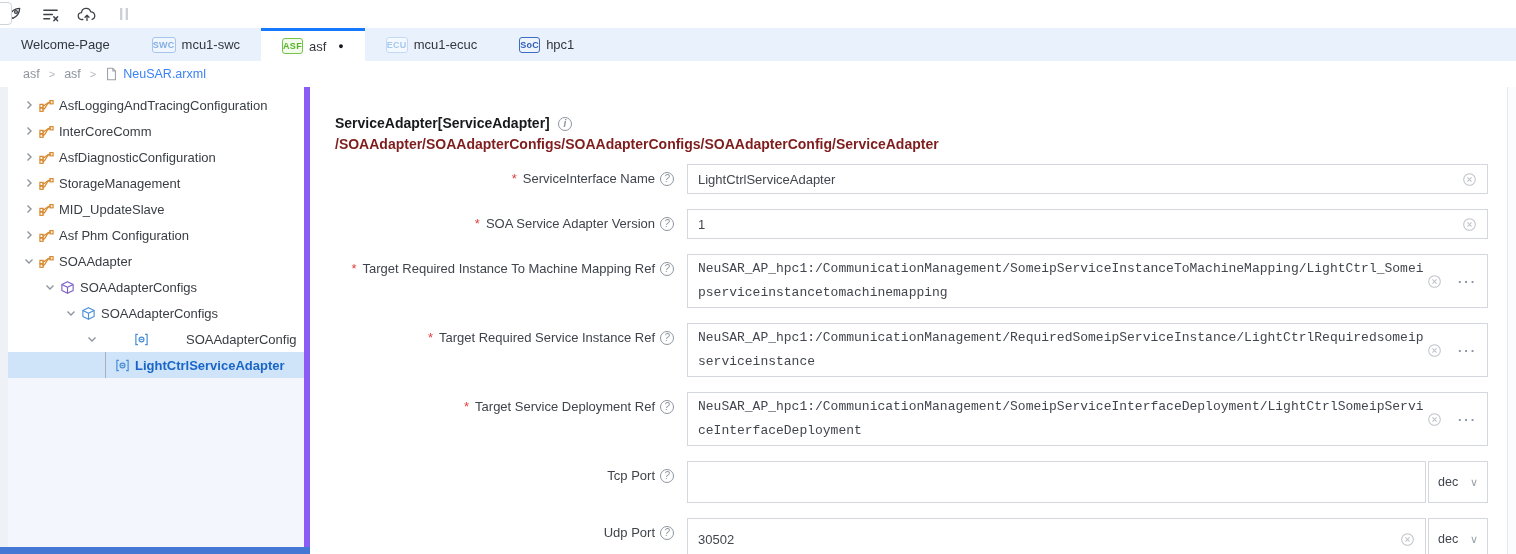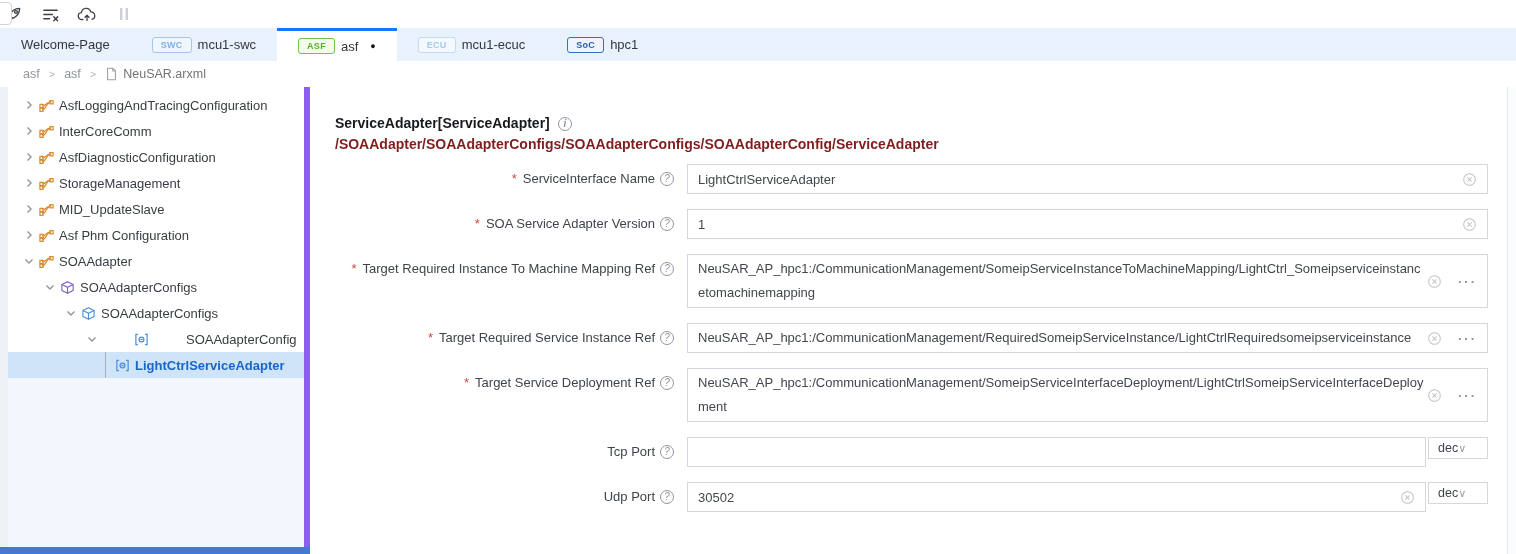--- a/index.html
+++ b/index.html
@@ -10,32 +10,32 @@
   
   .toolbar { position:absolute; left:0; top:0; width:1516px; height:28px; background:#fff; display:flex; align-items:center; }
   .edgebox { position:absolute; left:-10px; top:2px; width:22px; height:23px; border:1px solid #cfd3da; border-radius:4px; background:#fff; }
   .tbtn { width:26px; height:24px; display:flex; align-items:center; justify-content:center; margin-right:11px; cursor:pointer; }
   .tbtn:first-of-type { margin-left:52px; }
 
   
   .tabbar { position:absolute; left:0; top:28px; width:1516px; height:33px; background:#e9f1fc; display:flex; align-items:stretch; padding-left:0; }
   .tab { display:flex; align-items:center; padding:0 21px; font-size:13px; color:#33373d; cursor:pointer; }
   .tab.active { background:#fff; border-top:3px solid #1677ff; }
-  .badge { font-size:9px; font-weight:bold; padding:1px 8px; border-radius:3px; margin-right:6px; letter-spacing:.3px; line-height:12px; }
+  .badge { font-size:9px; font-weight:bold; padding:1px 0; border-radius:3px; margin-right:6px; letter-spacing:.3px; line-height:12px; }
   .badge.swc { color:#85aee3; border:1px solid #a6c5ee; background:#eff6fe; }
   .badge.asf { color:#55b32b; border:1px solid #74c44a; background:#f3fbec; }
   .badge.ecu { color:#a5c8ef; border:1px solid #c2daf5; background:#f4f9ff; }
   .badge.soc { color:#2e5cb8; border:1px solid #3c6cc4; background:#eef4fc; font-weight:bold; }
   .dot { font-size:9px; color:#14171c; margin-left:12px; line-height:9px; }
 
   
   .crumbs { position:absolute; left:0; top:61px; width:1516px; height:26px; background:#fff; display:flex; align-items:center; padding-left:23px; font-size:12.5px; color:#8f959e; gap:9px; }
   .crumbs .seg { cursor:pointer; }
   .crumbs .sep { color:#b3b8bf; font-size:11px; }
-  .crumbs .file { display:flex; align-items:center; gap:5px; color:#737373; }
+  .crumbs .file { display:flex; align-items:center; gap:5px; color:#3b82f6; }
 
   
   .gutter { position:absolute; left:0; top:87px; width:8px; height:467px; background:#eef1f5; }
   .sidebar { position:absolute; left:8px; top:87px; width:302px; height:467px; background:#f3f7fd; border-right:6px solid #8b5cf6; overflow:hidden; }
   .treewrap { background:#fff; padding-top:5px; }
   .trow { position:relative; height:26px; display:flex; align-items:center; font-size:13px; color:#383d44; cursor:pointer; white-space:nowrap; }
   .tw { width:15px; height:15px; display:flex; align-items:center; justify-content:center; flex:0 0 15px; }
   .tw.exp svg { transform:rotate(90deg); }
   .ticon { width:16px; height:15px; display:flex; align-items:center; justify-content:center; margin:0 5px 0 2px; flex:0 0 16px; }
   .trow.sel { background:#cfe3f9; }
@@ -48,26 +48,26 @@
   .main { position:absolute; left:310px; top:105px; width:1197px; height:467px; background:#fff; padding:8px 19px 0 25px; overflow:hidden; }
   .dtitle-row { display:flex; align-items:center; gap:8px; font-size:14px; font-weight:bold; color:#17191d; line-height:21px; }
   .dpath { font-size:14px; font-weight:bold; color:#7f1d1d; line-height:21px; margin-bottom:9px; }
   .circ { display:inline-flex; width:14px; height:14px; border:1px solid #8f959e; border-radius:50%; color:#8f959e; font-size:10px; align-items:center; justify-content:center; font-style:normal; line-height:1; cursor:pointer; flex:0 0 14px; }
   .frow { display:flex; align-items:flex-start; margin-bottom:15px; }
   .flabel { width:352px; flex:0 0 352px; text-align:right; padding-right:13px; font-size:13px; color:#3f444c; line-height:30px; display:flex; justify-content:flex-end; align-items:center; gap:5px; white-space:nowrap; }
   .req { color:#e0413c; margin-right:1px; }
   .fctrl { flex:1; display:flex; align-items:stretch; }
   .ibox { position:relative; flex:1; border:1px solid #d4d7dd; background:#fff; min-height:30px; display:flex; align-items:center; }
   .ibox input { border:none; outline:none; flex:1; height:28px; padding:0 10px; font-size:13px; color:#42464e; font-family:"Liberation Sans", sans-serif; background:transparent; }
-  .ibox .val { flex:1; padding:2px 60px 2px 10px; font-size:13px; color:#42464e; line-height:24px; word-break:break-all; }
+  .ibox .val { flex:1; padding:2px 60px 2px 10px; font-size:13px; color:#42464e; line-height:24px; word-break:break-all;font-family:Liberation Mono, monospace; }
   .ibox.ml { min-height:52px; align-items:center; }
   .iconsr { position:absolute; right:10px; top:0; bottom:0; display:flex; align-items:center; gap:16px; }
   .clearbtn { width:15px; height:15px; display:flex; cursor:pointer; }
   .dots { font-size:13px; font-weight:bold; color:#8a93a3; letter-spacing:2px; cursor:pointer; line-height:15px; }
-  .unitbox { width:60px; flex:0 0 60px; margin-left:2px; border:1px solid #d4d7dd; background:#fff; display:flex; align-items:center; padding:0 9px; font-size:12.5px; color:#3f444c; cursor:pointer; height:22px; }
+  .unitbox { width:60px; flex:0 0 60px; margin-left:2px; border:1px solid #d4d7dd; background:#fff; display:flex; align-items:center; justify-content:space-between; padding:0 9px; font-size:12.5px; color:#3f444c; cursor:pointer; height:42px; }
   .unitbox .arr { color:#9aa0a8; font-size:11px; }
 
   .scrolltrack { position:absolute; right:0; top:87px; width:9px; height:467px; background:#fbfcfd; border-left:1px solid #e4e7eb; }
 </style>
 </head>
 <body>
 
 <div class="app">
 
   <div class="toolbar">

